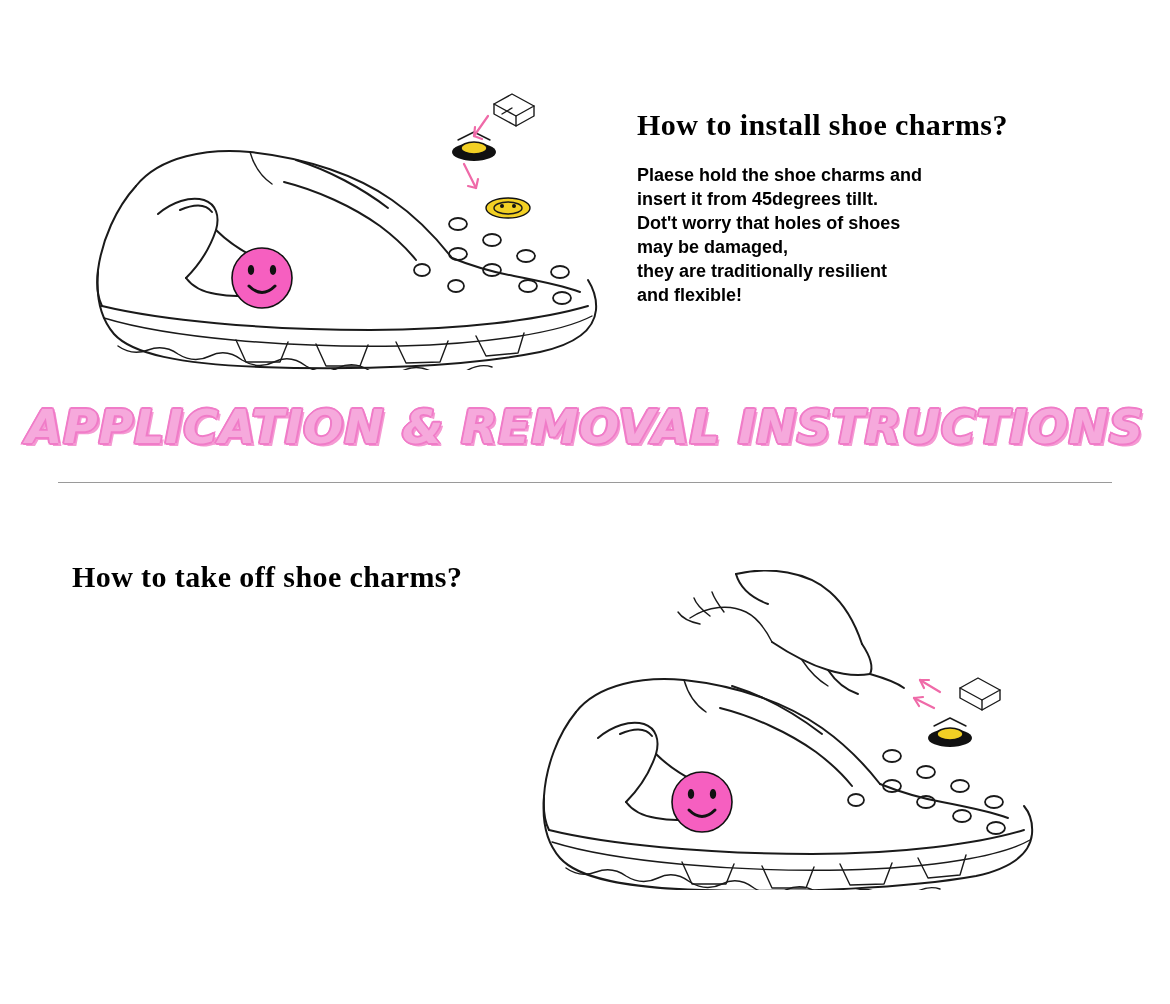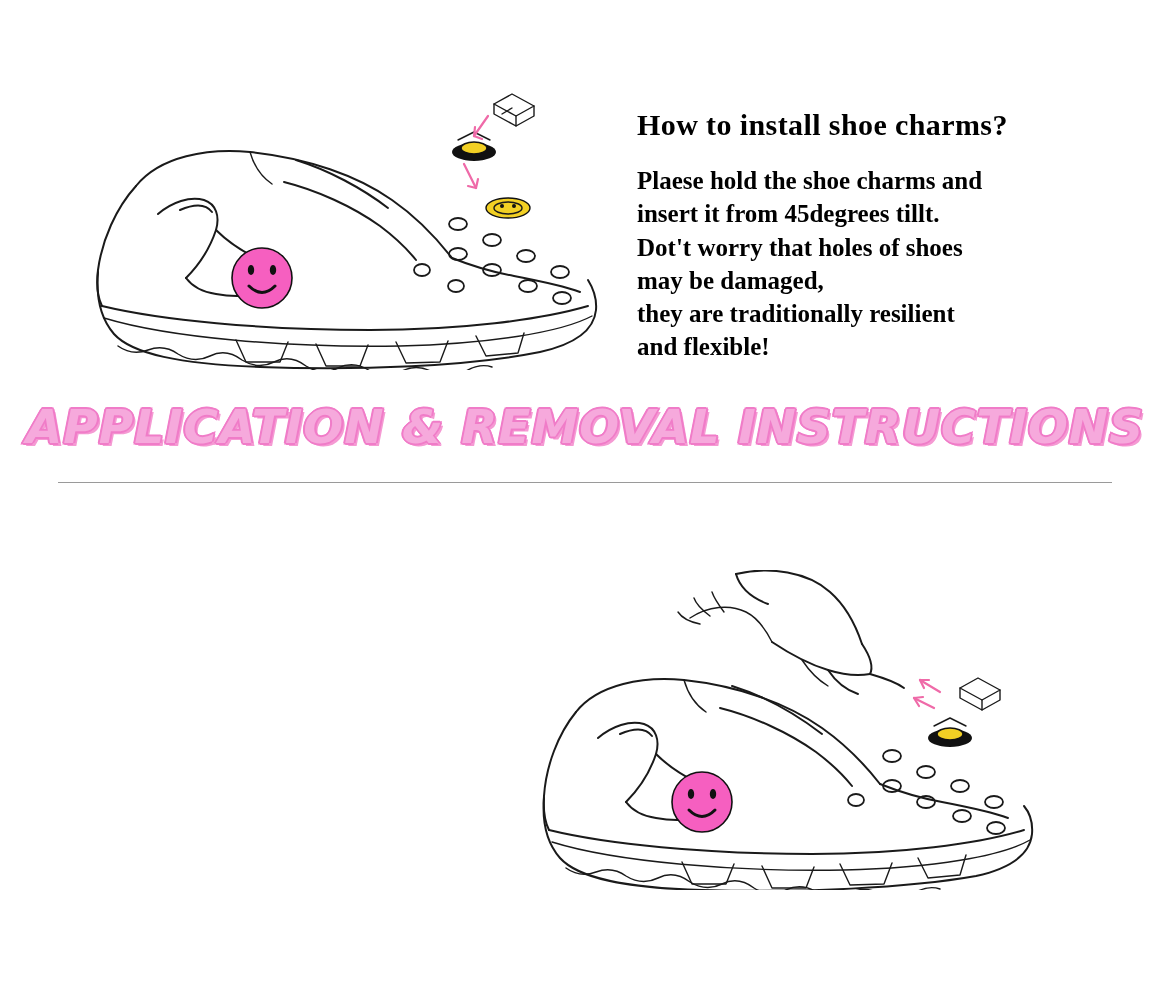--- a/index.html
+++ b/index.html
@@ -34,23 +34,23 @@
   .heading {
     font-family: "Liberation Serif", serif;
     font-weight: bold;
     font-size: 30px;
     letter-spacing: 0.4px;
     color: #000;
     margin: 0 0 22px 0;
     white-space: nowrap;
   }
   .body-text {
-    font-family: Liberation Serif, serif;
+    font-family: Liberation Sans, sans-serif;
     font-weight: bold;
-    font-size: 25px;
+    font-size: 18px;
     line-height: 1.33;
     color: #000;
     margin: 0;
     white-space: pre-line;
   }
 
   #install-text {
     position: absolute;
     left: 637px;
     top: 48px;
@@ -207,20 +207,21 @@
   </div>
 
   <div id="banner-wrap">
     <div id="banner-title">APPLICATION &amp; REMOVAL INSTRUCTIONS</div>
     <div id="banner-rule"></div>
   </div>
 
   <div class="panel" id="removal-panel">
 
     <div id="removal-text">
+      <h2 class="heading">How to take off shoe charms?</h2>
     </div>
 
     <svg id="removal-shoe" class="shoe-svg" width="560" height="320" viewBox="0 0 560 320" aria-hidden="true">
 
       <g>
         <path class="ln" d="M196 4 C230 -4 268 2 290 22 C306 36 316 56 322 74"></path>
         <path class="ln" d="M196 4 C200 18 212 28 228 34"></path>
         <path class="ln-thin" d="M150 48 C168 36 190 34 206 42 C218 48 226 60 232 72"></path>
         <path class="ln-thin" d="M160 54 C150 52 142 48 138 42"></path>
         <path class="ln-thin" d="M170 46 C162 40 156 34 154 28"></path>

